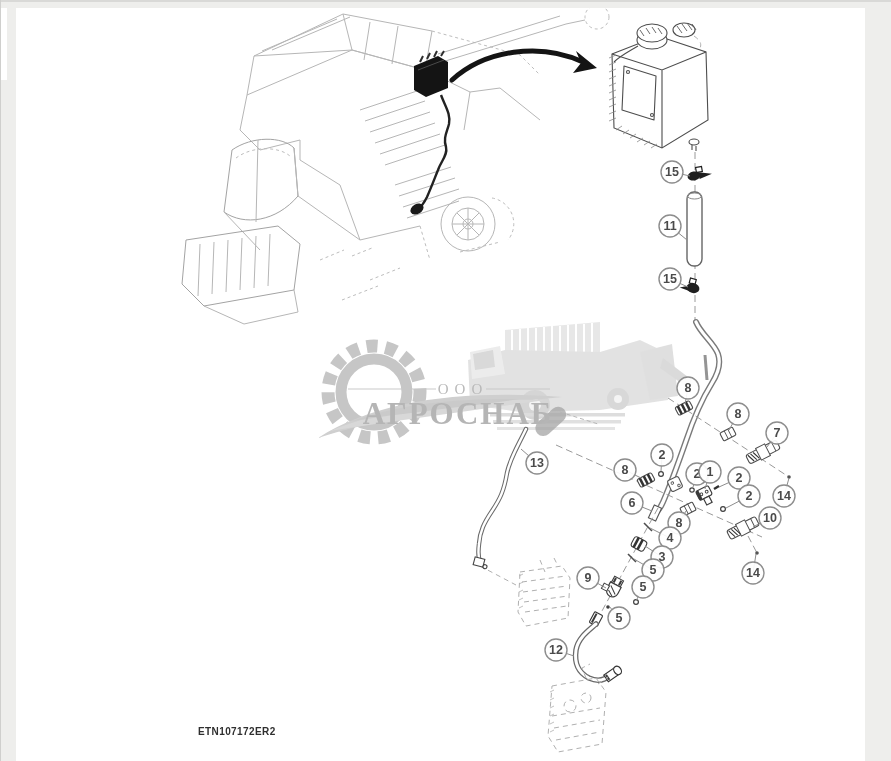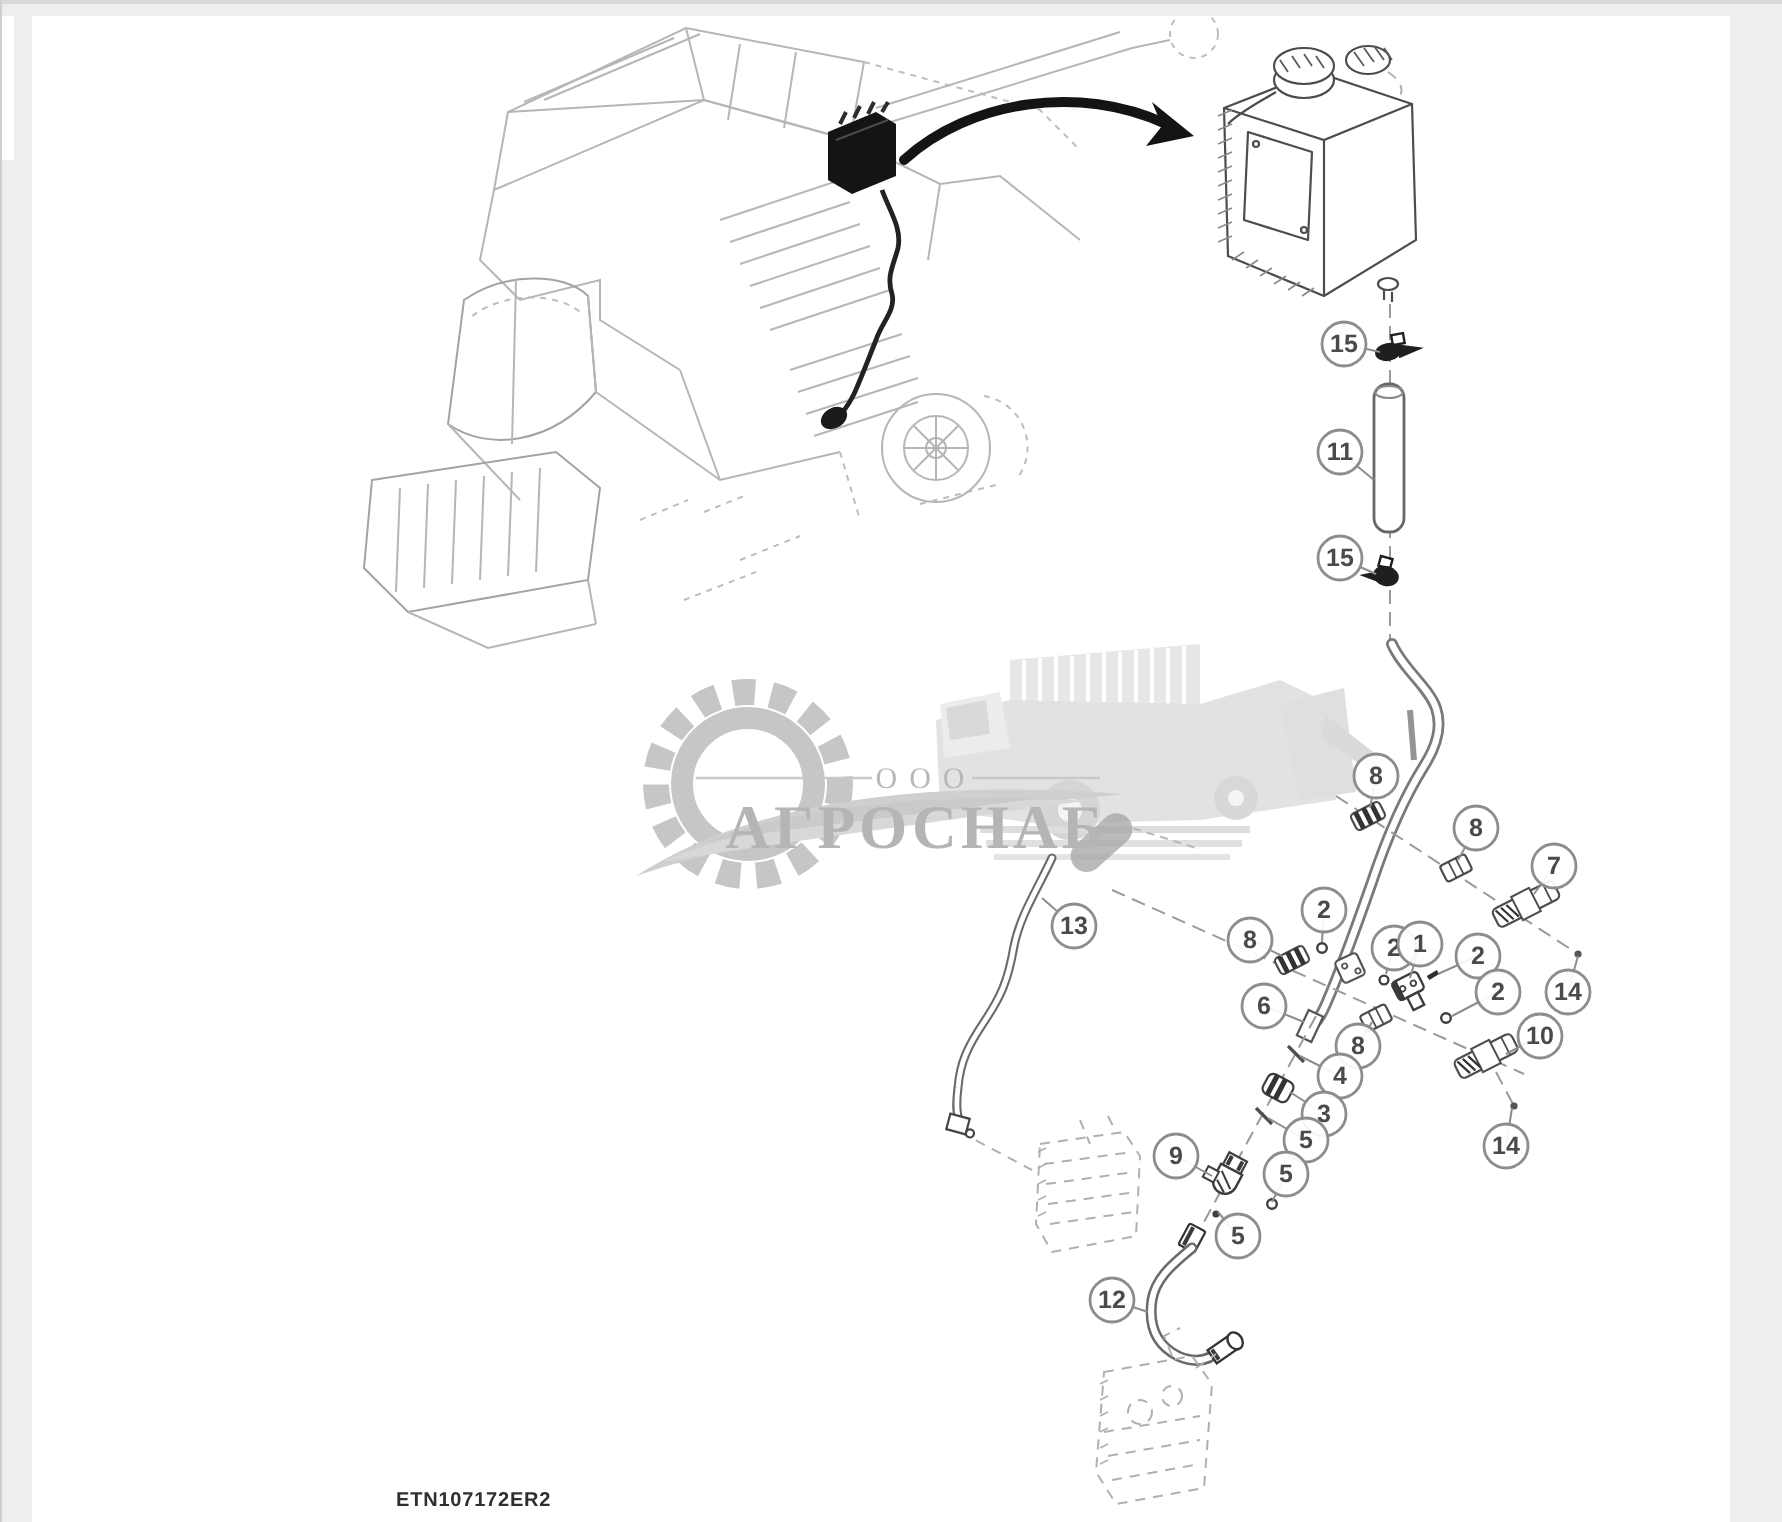--- a/index.html
+++ b/index.html
@@ -20,21 +20,21 @@
   .sketch2{stroke:#a3a3a3;fill:none;stroke-width:1;}
   .sketchd{stroke:#bdbdbd;fill:none;stroke-width:1;stroke-dasharray:3 3;}
   .part{stroke:#4d4d4d;fill:none;stroke-width:1.1;}
   .partw{stroke:#4d4d4d;fill:#ffffff;stroke-width:1.1;}
   .dash-axis{stroke:#9a9a9a;stroke-width:1;stroke-dasharray:7 4;fill:none;}
   .dash-lite{stroke:#b0b0b0;stroke-width:1;stroke-dasharray:5 4;fill:none;}
   .callout-num{font:bold 12.5px "Liberation Sans",sans-serif;fill:#4a4a4a;text-anchor:middle;}
   .wm-ooo{font:15px "Liberation Serif",serif;fill:#b5b5b5;letter-spacing:6px;text-anchor:middle;}
   .wm-name{font:bold 31px "Liberation Serif",serif;fill:#b2b2b2;letter-spacing:2px;text-anchor:middle;}
   .etn{
-    position:absolute;left:182px;top:737px;
+    position:absolute;left:182px;top:718px;
     font:bold 10px "Liberation Sans",sans-serif;color:#2f2f2f;letter-spacing:0.4px;
   }
 </style>
 </head>
 <body>
 
 <div class="top-strip"></div>
 <div class="left-edge-line"></div>
 <div class="left-notch"></div>
 

